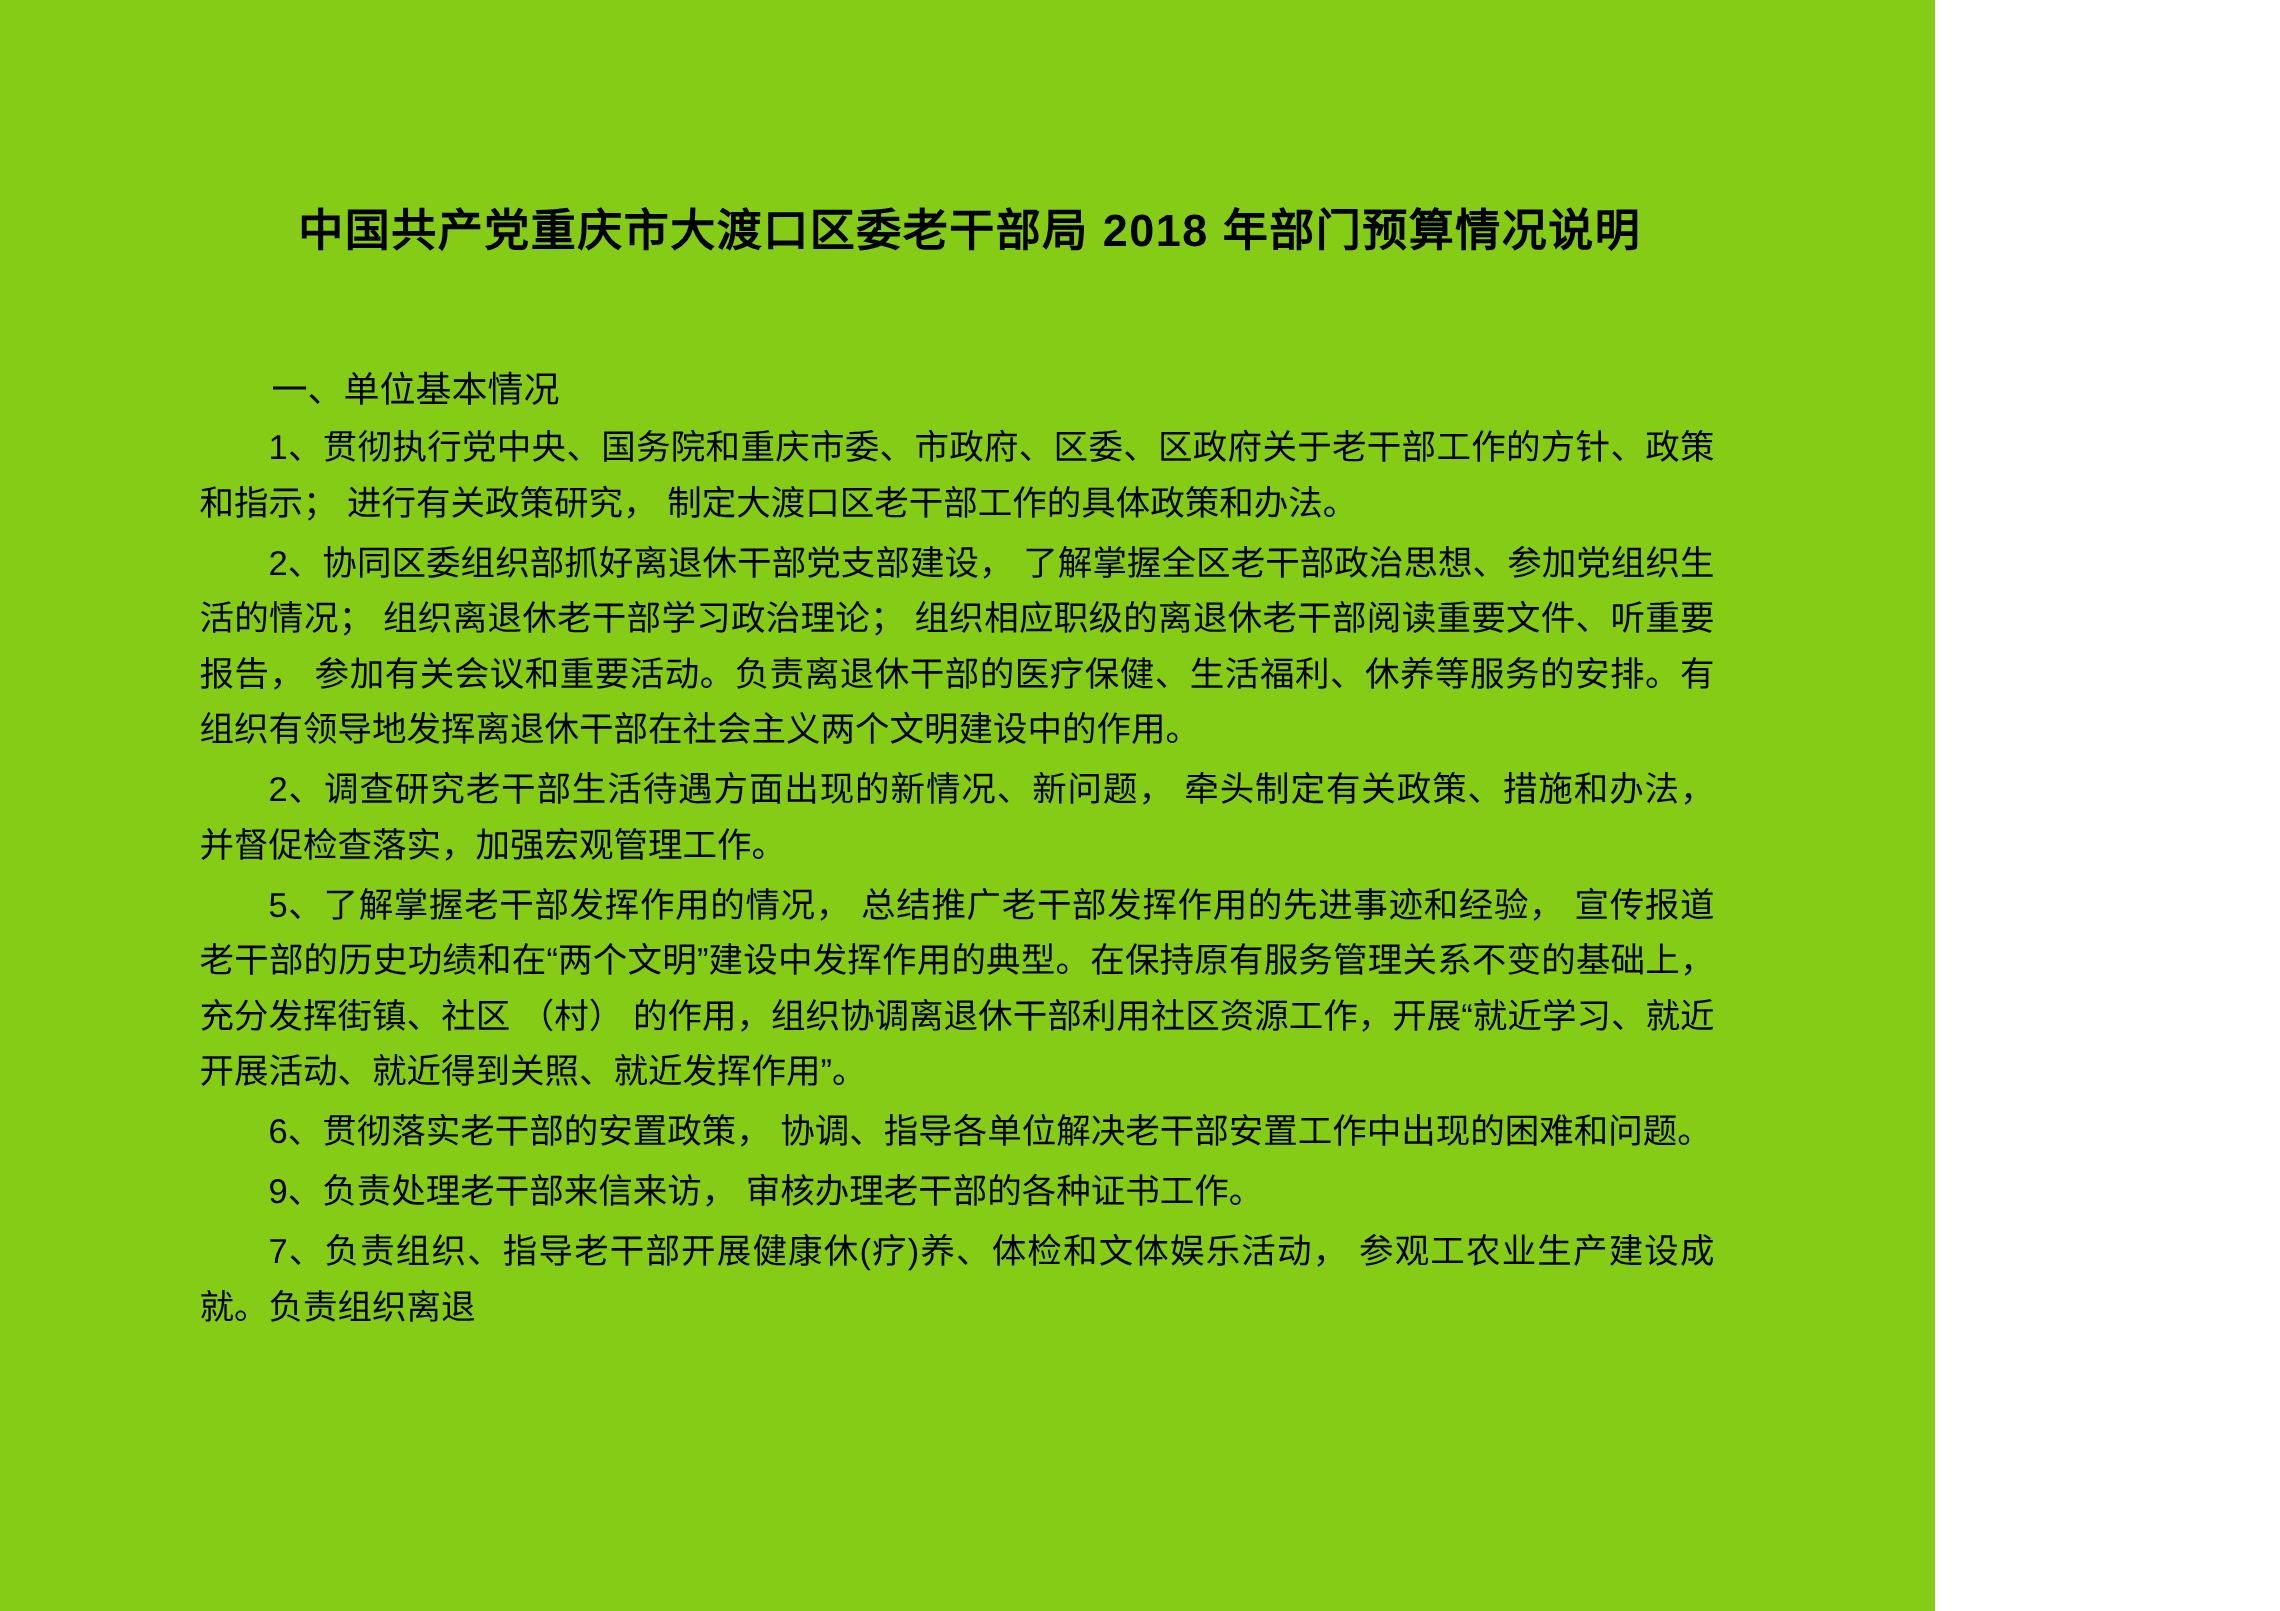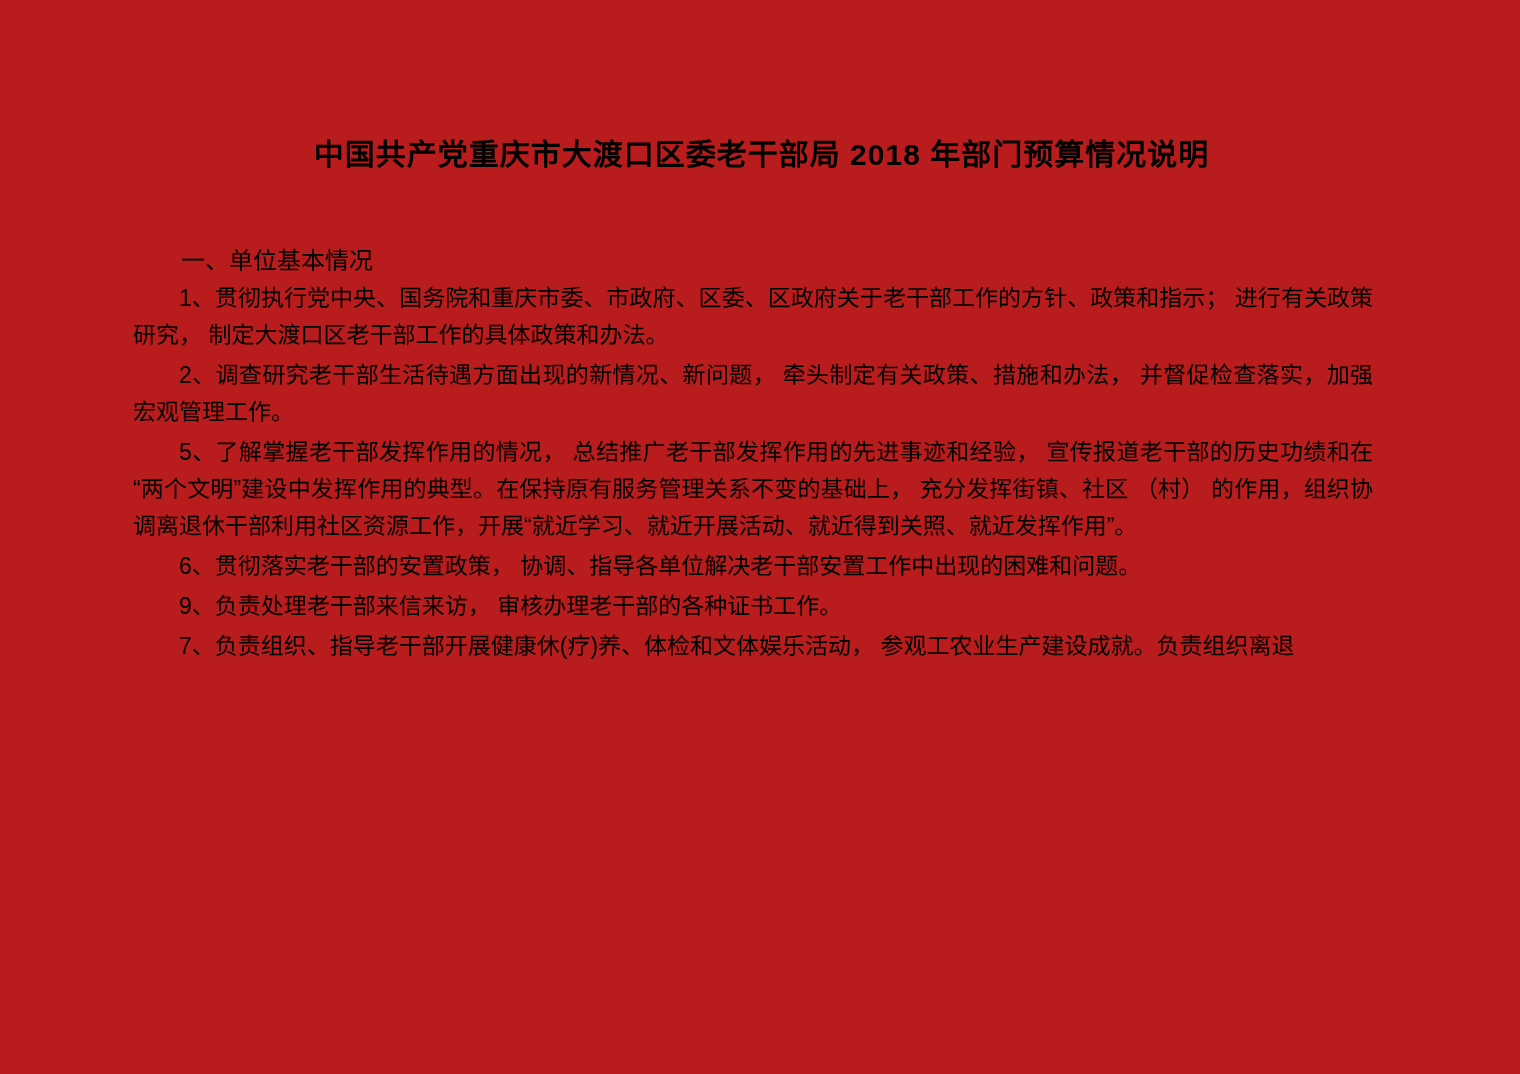--- a/index.html
+++ b/index.html
@@ -9,24 +9,24 @@
   }
   body {
     width: 1520px;
     height: 1074px;
     overflow: hidden;
     color: #000000;
     font-family: "Liberation Sans", "DejaVu Sans", sans-serif;
   }
   .page {
     box-sizing: border-box;
-    width: 1520px;
+    width: 1290px;
     height: 1074px;
     padding: 136px 130px 0 133px;
-    background: #b91c1c;
+    background: #84cc16;
   }
   .doc-title {
     margin: 0;
     text-align: center;
     font-size: 30px;
     font-weight: bold;
     line-height: 38px;
     letter-spacing: 1px;
   }
   .section-heading {
@@ -56,19 +56,20 @@
 <body>
 
 <div class="page">
   <h1 class="doc-title">中国共产党重庆市大渡口区委老干部局 2018 年部门预算情况说明</h1>
 
   <h2 class="section-heading">一、单位基本情况</h2>
 
 
   <div class="body-text">
     <p>1、贯彻执行党中央、国务院和重庆市委、市政府、区委、区政府关于老干部工作的方针、政策和指示； 进行有关政策研究， 制定大渡口区老干部工作的具体政策和办法。</p>
+    <p>2、协同区委组织部抓好离退休干部党支部建设， 了解掌握全区老干部政治思想、参加党组织生活的情况； 组织离退休老干部学习政治理论； 组织相应职级的离退休老干部阅读重要文件、听重要报告， 参加有关会议和重要活动。负责离退休干部的医疗保健、生活福利、休养等服务的安排。有组织有领导地发挥离退休干部在社会主义两个文明建设中的作用。</p>
     <p>2、调查研究老干部生活待遇方面出现的新情况、新问题， 牵头制定有关政策、措施和办法， 并督促检查落实，加强宏观管理工作。</p>
     <p>5、了解掌握老干部发挥作用的情况， 总结推广老干部发挥作用的先进事迹和经验， 宣传报道老干部的历史功绩和在“两个文明”建设中发挥作用的典型。在保持原有服务管理关系不变的基础上， 充分发挥街镇、社区 （村） 的作用，组织协调离退休干部利用社区资源工作，开展“就近学习、就近开展活动、就近得到关照、就近发挥作用”。</p>
     <p>6、贯彻落实老干部的安置政策， 协调、指导各单位解决老干部安置工作中出现的困难和问题。</p>
     <p>9、负责处理老干部来信来访， 审核办理老干部的各种证书工作。</p>
     <p>7、负责组织、指导老干部开展健康休(疗)养、体检和文体娱乐活动， 参观工农业生产建设成就。负责组织离退</p>
   </div>
 </div>
 
 </body></html>

